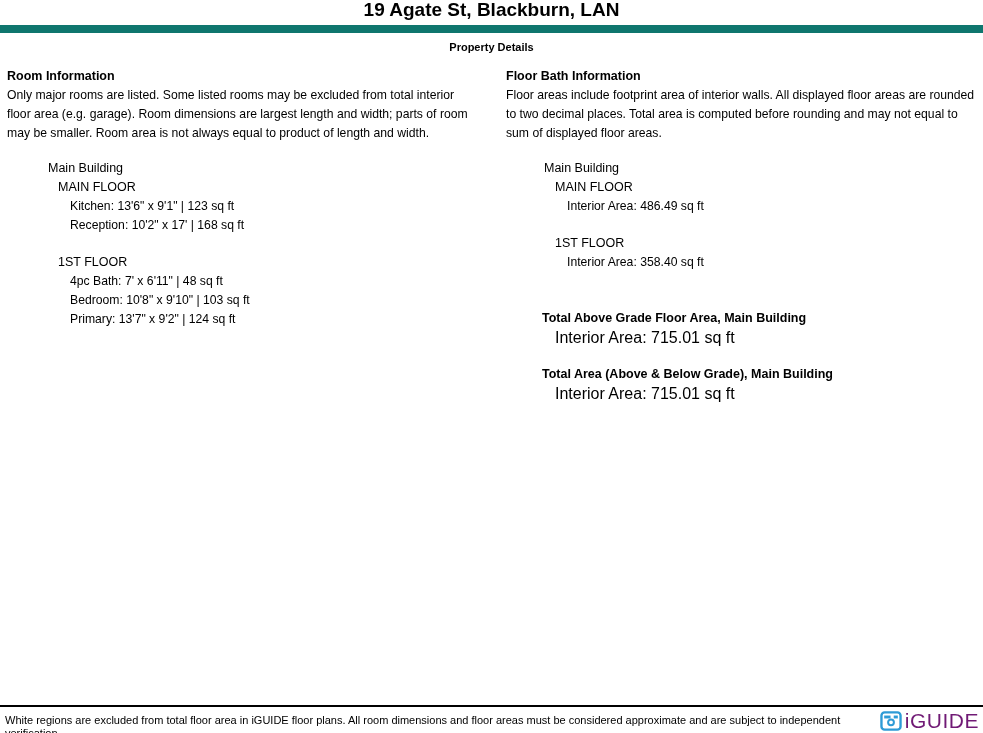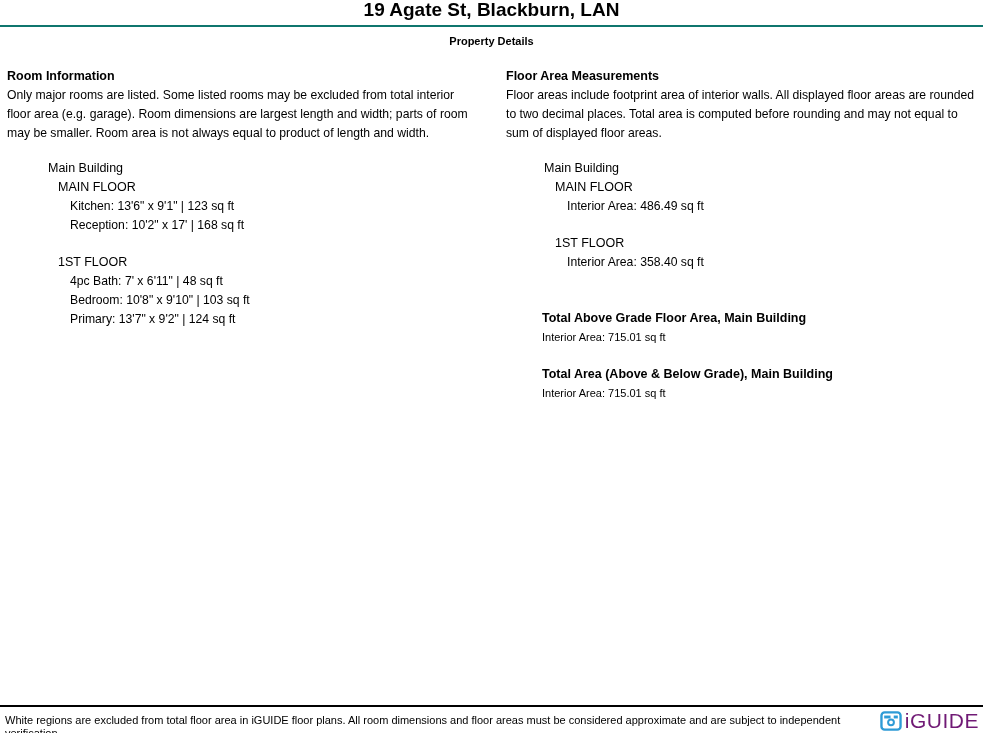--- a/index.html
+++ b/index.html
@@ -10,21 +10,21 @@
     width: 983px;
     height: 733px;
     background: #fff;
     overflow: hidden;
   }
 
   
   .header {
     width: 100%;
     text-align: center;
-    border-bottom: 2px solid #0f766e;
+    border-bottom: 8px solid #0f766e;
     padding-bottom: 5px;
   }
   .doc-title {
     font-size: 19px;
     font-weight: bold;
     line-height: 20px;
   }
   .doc-subtitle {
     text-align: center;
     font-size: 11px;
@@ -79,22 +79,23 @@
 
   .total-block { margin-left: 36px; }
   .total-block.first { margin-top: 37px; }
   .total-block.second { margin-top: 18px; }
   .total-heading {
     font-size: 12.5px;
     font-weight: bold;
     line-height: 19px;
   }
   .total-area {
-    font-size: 11px;
-    line-height: 19px;
+    font-size: 16px;
+    line-height: 19px;
+    margin-left: 13px;
   }
 
   
   .footer {
     position: absolute;
     top: 705px;
     left: 0;
     width: 100%;
     border-top: 2px solid #000;
     display: flex;
@@ -147,21 +148,21 @@
       <div class="floor-gap">
         <div class="floor-name">1ST FLOOR</div>
         <div class="room-line">4pc Bath: 7' x 6'11" | 48 sq ft</div>
         <div class="room-line">Bedroom: 10'8" x 9'10" | 103 sq ft</div>
         <div class="room-line">Primary: 13'7" x 9'2" | 124 sq ft</div>
       </div>
     </div>
   </div>
 
   <div class="col col-right">
-    <div class="col-heading">Floor Area Measurements</div>
+    <div class="col-heading">Floor Bath Information</div>
     <div class="col-desc">Floor areas include footprint area of interior walls. All displayed floor areas are rounded to two decimal places. Total area is computed before rounding and may not equal to sum of displayed floor areas.</div>
 
     <div class="building">
       <div class="building-name">Main Building</div>
 
       <div>
         <div class="floor-name">MAIN FLOOR</div>
         <div class="room-line">Interior Area: 486.49 sq ft</div>
       </div>
 

